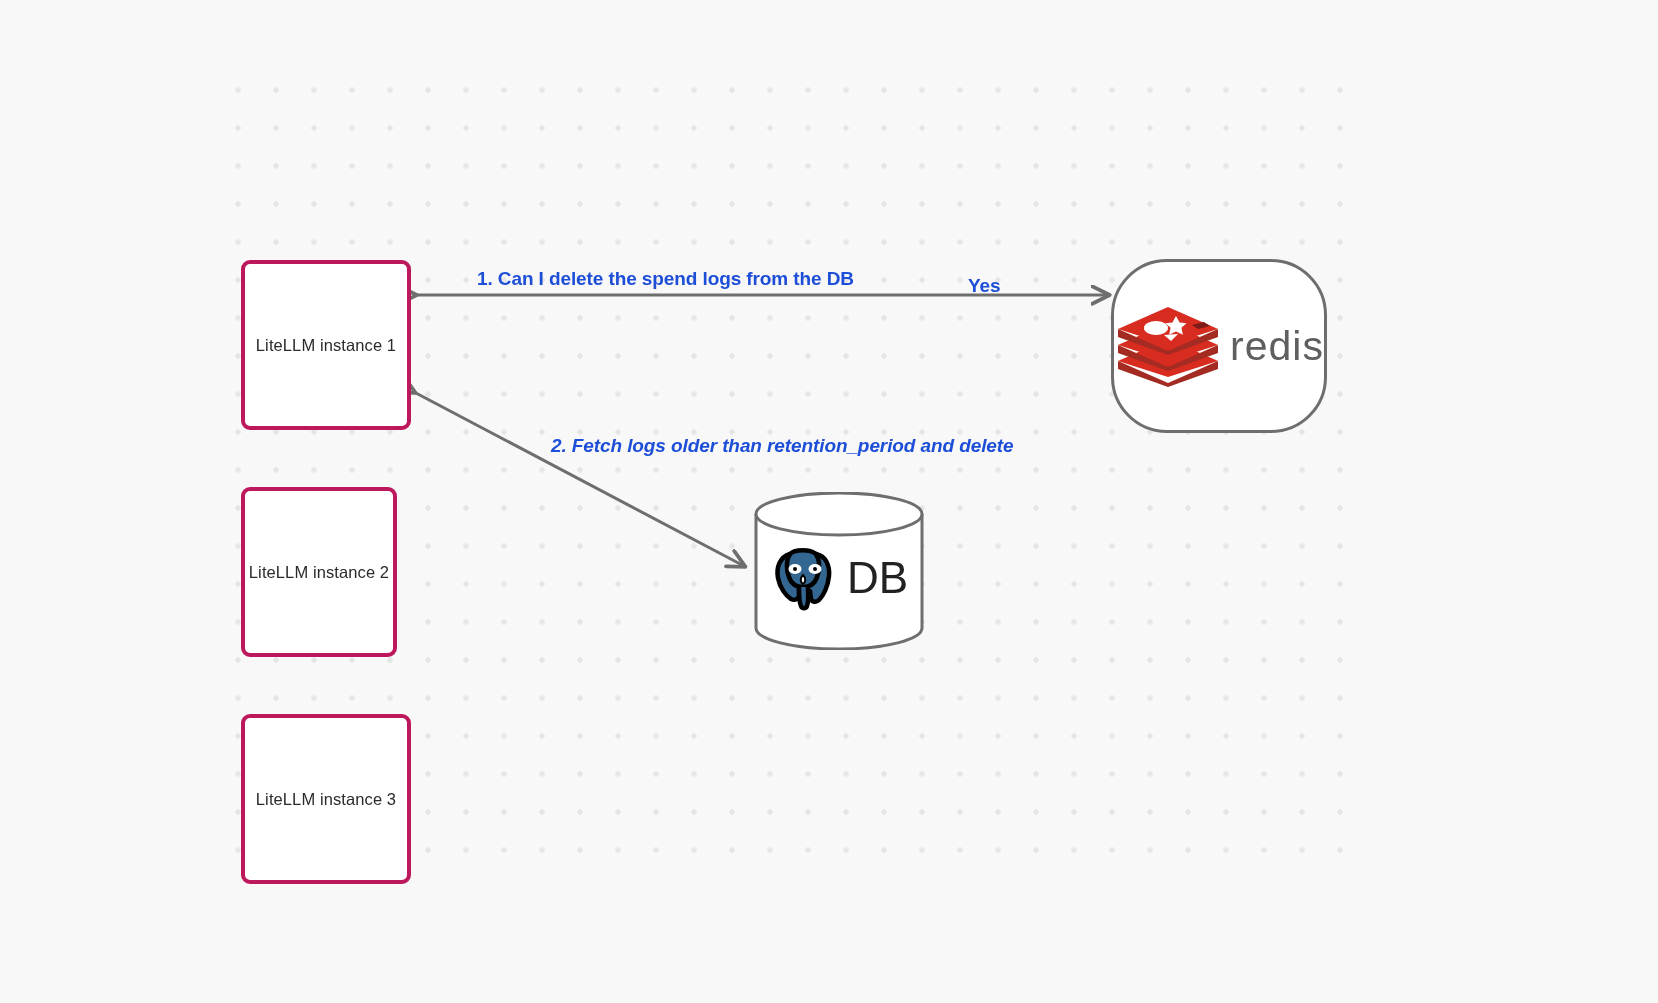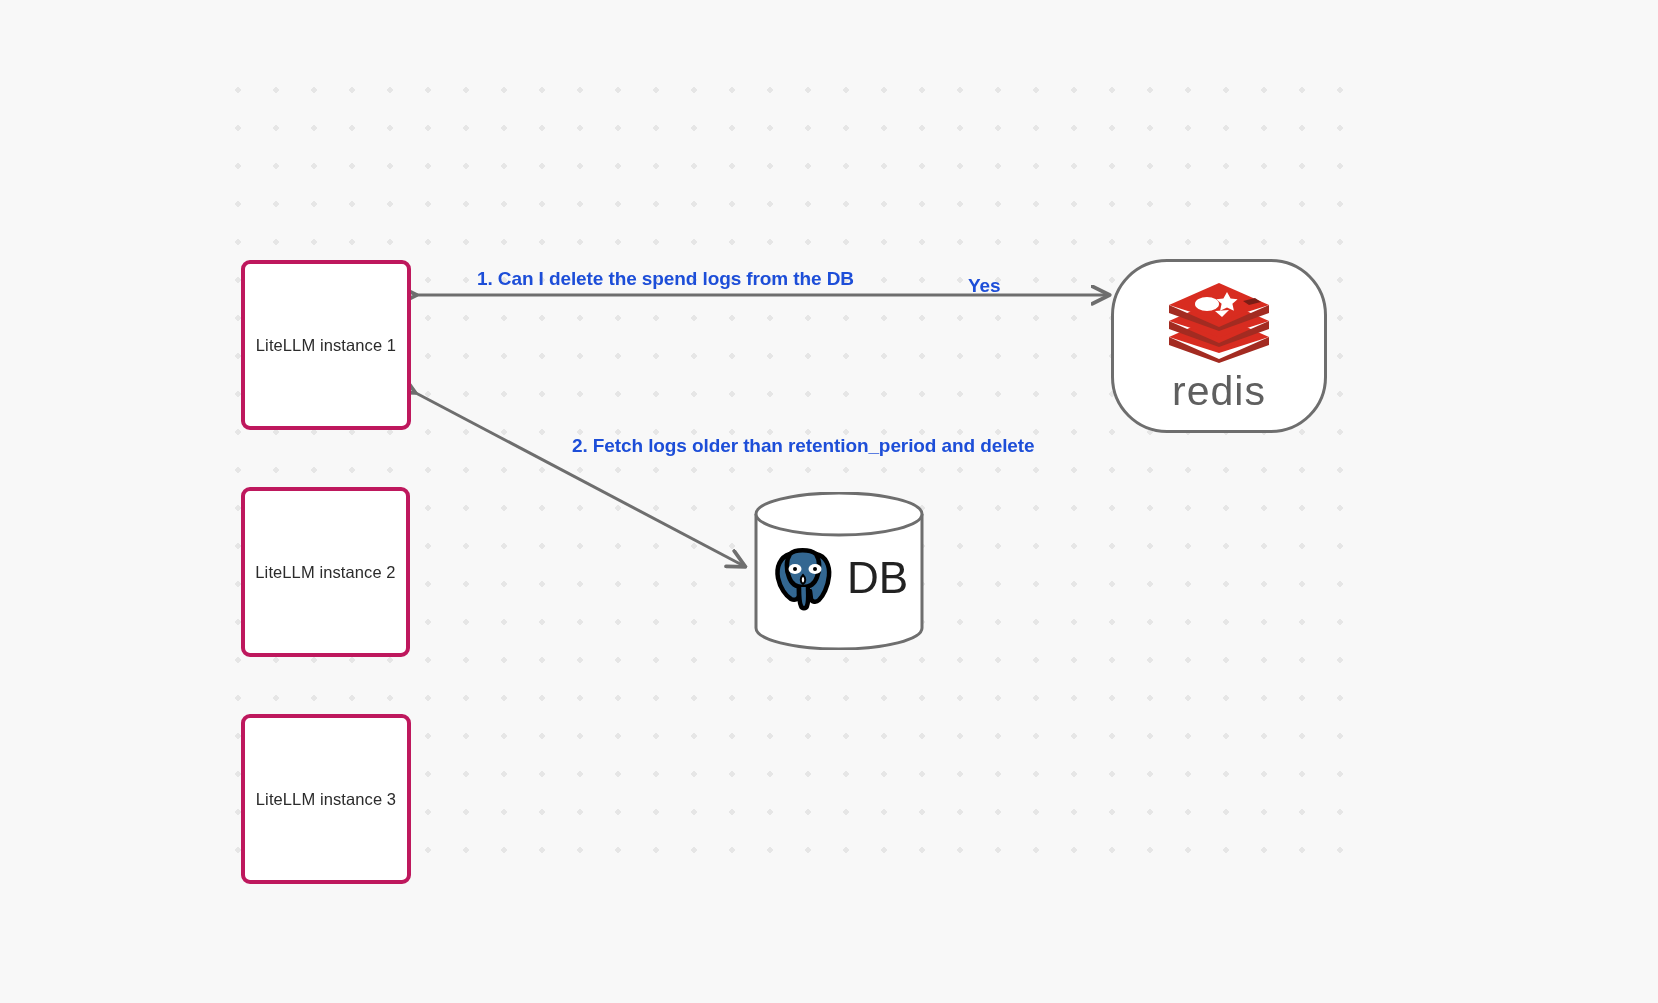--- a/index.html
+++ b/index.html
@@ -104,30 +104,30 @@
     <line x1="415" y1="295" x2="1108" y2="295" stroke="#6e6e6e" stroke-width="3" marker-start="url(#arrow-left)" marker-end="url(#arrow-right)"></line>
 
       DB (diagonal) --&gt;
     <line x1="414" y1="392" x2="744" y2="566" stroke="#6e6e6e" stroke-width="3" marker-start="url(#arrow-left)" marker-end="url(#arrow-right)"></line>
   </svg>
 
   <div class="node-box" id="node-litellm-1" style="left:241px; top:260px; width:170px; height:170px;">
     <span class="node-label">LiteLLM instance 1</span>
   </div>
 
-  <div class="node-box" id="node-litellm-2" style="left:241px; top:487px; width:169px; height:170px;">
+  <div class="node-box" id="node-litellm-2" style="left:241px; top:487px; width:156px; height:170px;">
     <span class="node-label">LiteLLM instance 2</span>
   </div>
 
   <div class="node-box" id="node-litellm-3" style="left:241px; top:714px; width:170px; height:170px;">
     <span class="node-label">LiteLLM instance 3</span>
   </div>
 
   <div id="node-redis">
-    <div style="display:flex; flex-direction:column; align-items:center; justify-content:center; gap:8px;">
+    <div style="display:flex; flex-direction:row; align-items:center; justify-content:center; gap:8px;">
       <svg width="108" height="82" viewBox="0 0 108 82">
 
         <path d="M4 56 L54 78 L104 56 L104 64 L54 82 L4 64 Z" fill="#a32b21"></path>
         <path d="M4 56 L54 34 L104 56 L54 72 Z" fill="#d82c20"></path>
 
         <path d="M4 40 L54 62 L104 40 L104 48 L54 66 L4 48 Z" fill="#a32b21"></path>
         <path d="M4 40 L54 18 L104 40 L54 56 Z" fill="#d82c20"></path>
 
         <path d="M4 24 L54 46 L104 24 L104 32 L54 50 L4 32 Z" fill="#a32b21"></path>
         <path d="M4 24 L54 2 L104 24 L54 40 Z" fill="#d82c20"></path>
@@ -165,15 +165,15 @@
         <path d="M33 31 C30 34 30 38 33 40 C36 38 36 34 33 31 Z" fill="#ffffff" stroke="#000000" stroke-width="2"></path>
       </svg>
       <span style="font-size:44px; color:#222222; font-family:'Liberation Sans', sans-serif; font-weight:400; line-height:1;">DB</span>
     </div>
   </div>
 
   <div class="edge-label" style="left:477px; top:268px;">1.  Can I delete the spend logs from the DB</div>
 
   <div class="edge-label" style="left:968px; top:275px;">Yes</div>
 
-  <div class="edge-label" style="left:572px; top:435px;">2.  Fetch logs older than retention_period and delete</div>
+  <div class="edge-label" style="left:551px; top:435px;font-style:italic;">2.  Fetch logs older than retention_period and delete</div>
 
 </div>
 
 </body></html>

